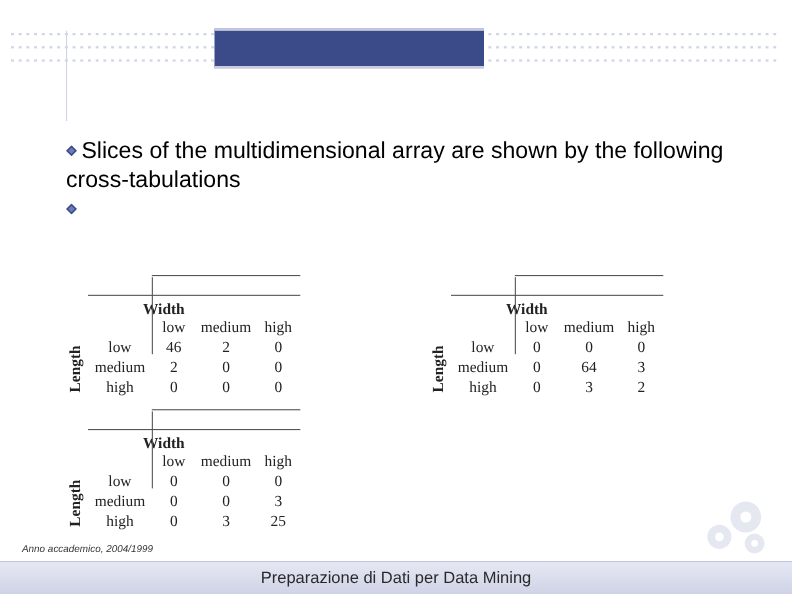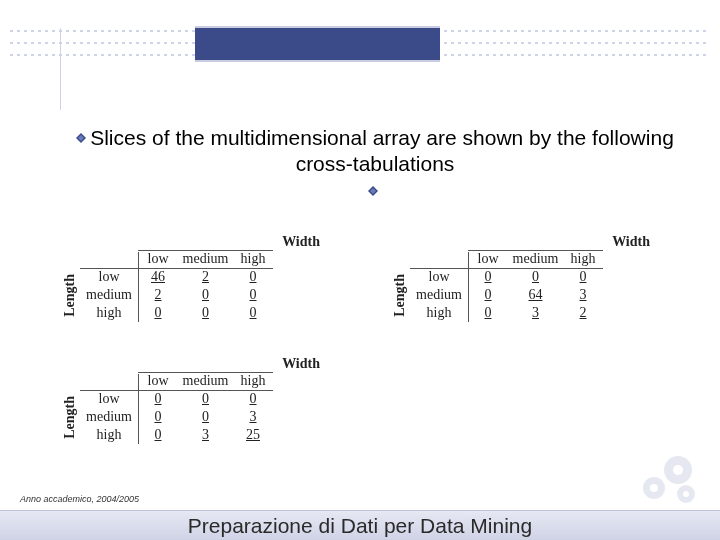--- a/index.html
+++ b/index.html
@@ -41,21 +41,20 @@
     top: 125px;
     left: 60px;
     right: 30px;
     font-size: 21px;
     color: #000;
     line-height: 1.25;
   }
   .content .item {
     position: relative;
     padding-left: 0;
-    text-align: center;
   }
   .bullet {
     display: inline-block;
     width: 10px;
     height: 10px;
     margin-right: 4px;
     position: relative;
     top: -2px;
   }
   .bullet svg { display: block; }
@@ -69,40 +68,41 @@
   }
   .crosstab, .crosstab2 {
     font-family: "Times New Roman", serif;
     font-size: 14px;
     color: #222;
     position: relative;
   }
   .crosstab2 { position: absolute; left: 60px; top: 356px; }
   .ct-title {
     font-weight: bold;
-    text-align: right;
+    text-align: left;
     font-size: 14px;
+    margin-top: 40px;
   }
   .ct-grid {
     display: grid;
     grid-template-columns: 20px 58px 40px 55px 40px;
     align-items: center;
   }
   .ct-ylabel {
     font-weight: bold;
     writing-mode: vertical-rl;
     transform: rotate(180deg);
     grid-row: 2 / span 3;
     grid-column: 1;
     justify-self: center;
     font-size: 14px;
   }
   .ct-colhead { text-align: center; padding: 1px 2px; }
   .ct-rowhead { text-align: center; padding: 1px 2px; }
-  .ct-cell { text-align: center; padding: 1px 2px; text-decoration: underline; }
+  .ct-cell { text-align: center; padding: 1px 2px; }
   .ct-hline {
     position: absolute;
     height: 1px;
     background: #555;
   }
   .ct-vline {
     position: absolute;
     width: 1px;
     background: #555;
   }
@@ -117,21 +117,21 @@
   .footer-bar {
     position: absolute;
     bottom: 0;
     left: 0;
     right: 0;
     height: 30px;
     background: linear-gradient(#e6e8f3, #cfd3e6);
     border-top: 1px solid #bfc4dc;
     text-align: center;
     line-height: 30px;
-    font-size: 21px;
+    font-size: 15px;
     color: #2a2a2a;
   }
   .gears {
     position: absolute;
     right: 12px;
     bottom: 32px;
     width: 80px;
     height: 60px;
     opacity: 0.35;
   }
@@ -263,14 +263,14 @@
       <circle cx="50" cy="22" r="14"></circle>
         <circle cx="50" cy="22" r="5" fill="#fff"></circle>
       <circle cx="26" cy="40" r="11"></circle>
         <circle cx="26" cy="40" r="4" fill="#fff"></circle>
       <circle cx="58" cy="46" r="9"></circle>
         <circle cx="58" cy="46" r="3" fill="#fff"></circle>
     </g>
   </svg>
 </div>
 
-<div class="footer-year">Anno accademico, 2004/2005</div>
+<div class="footer-year">Anno accademico, 2004/1999</div>
 <div class="footer-bar">Preparazione di Dati per Data Mining</div>
 
 </body></html>

